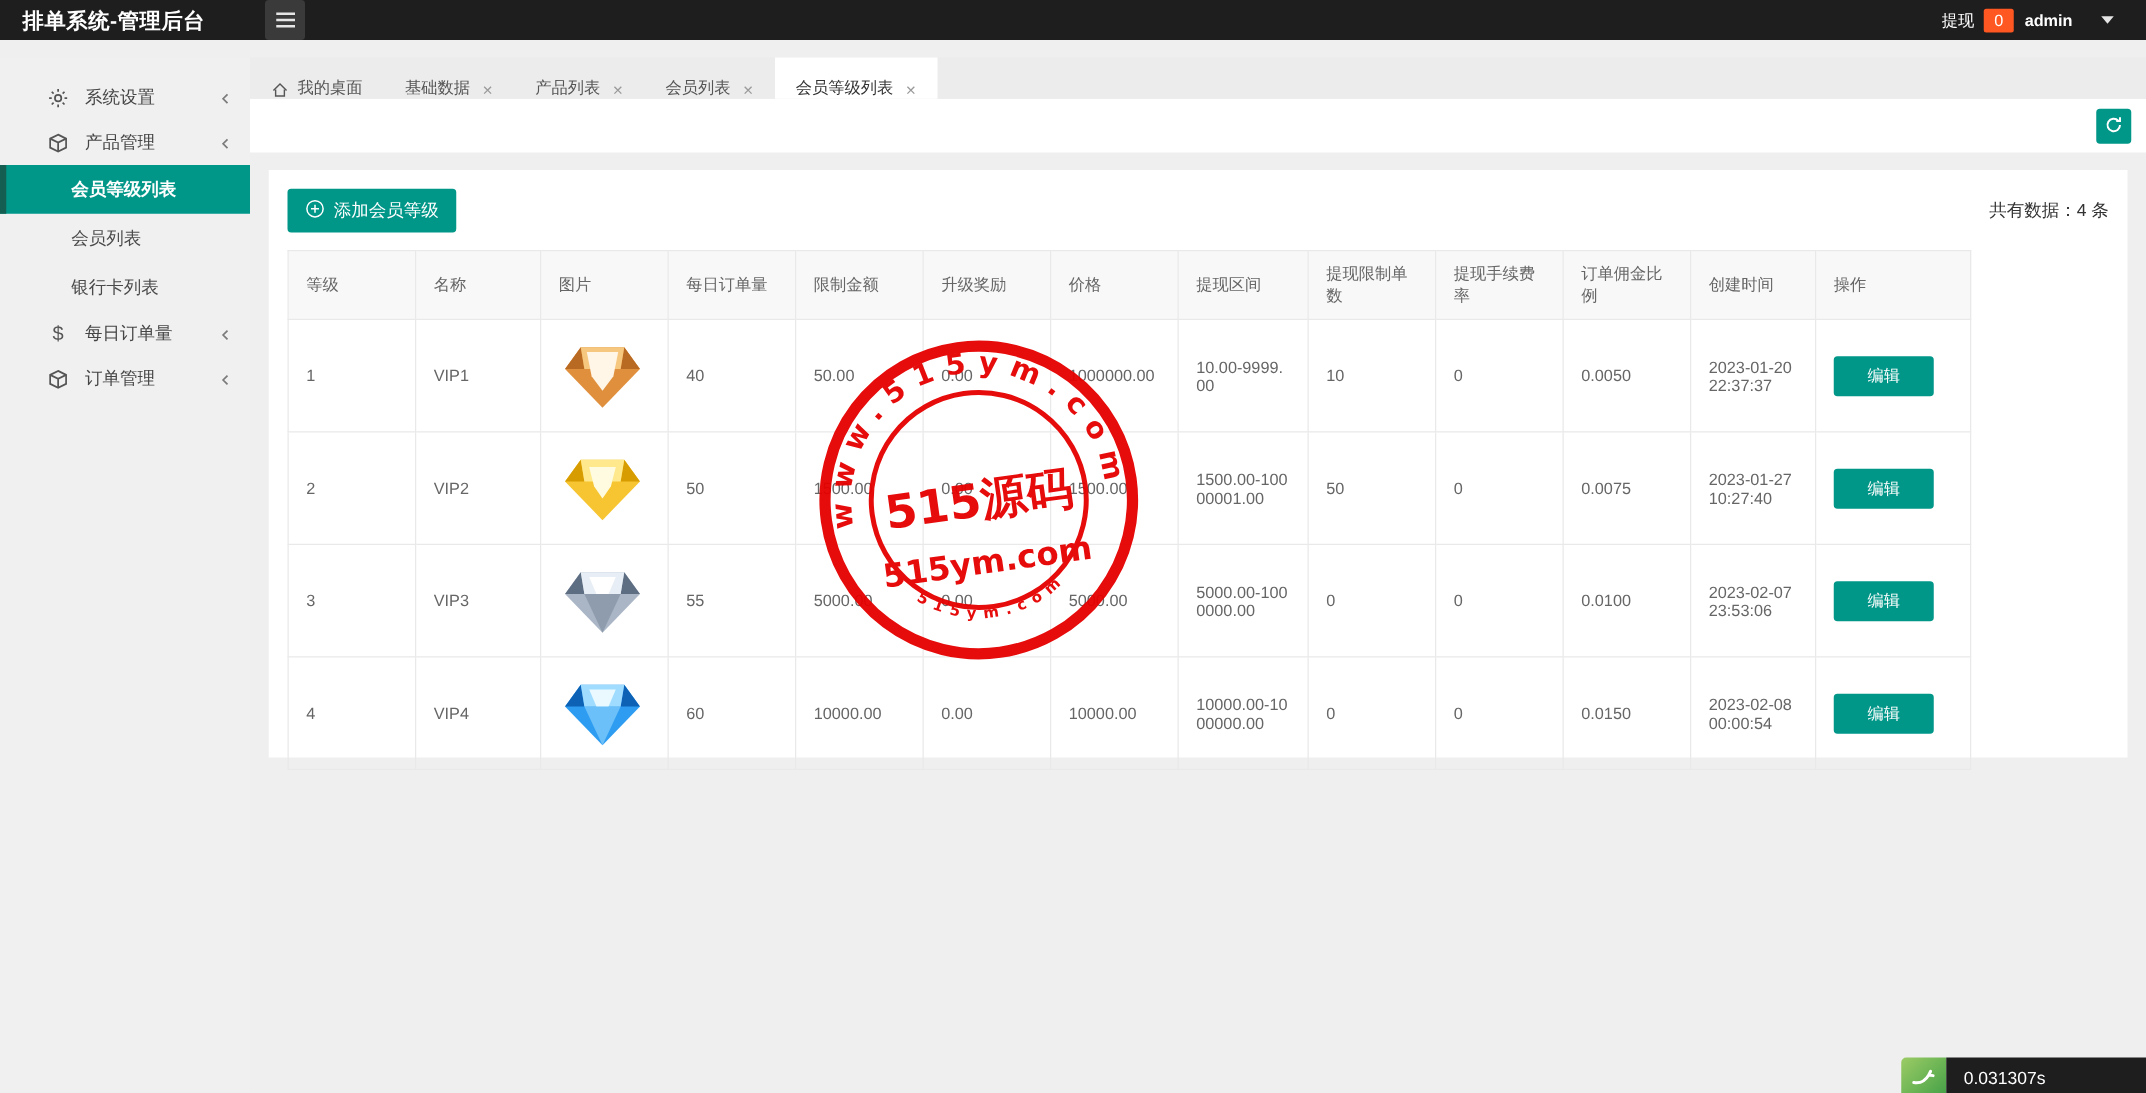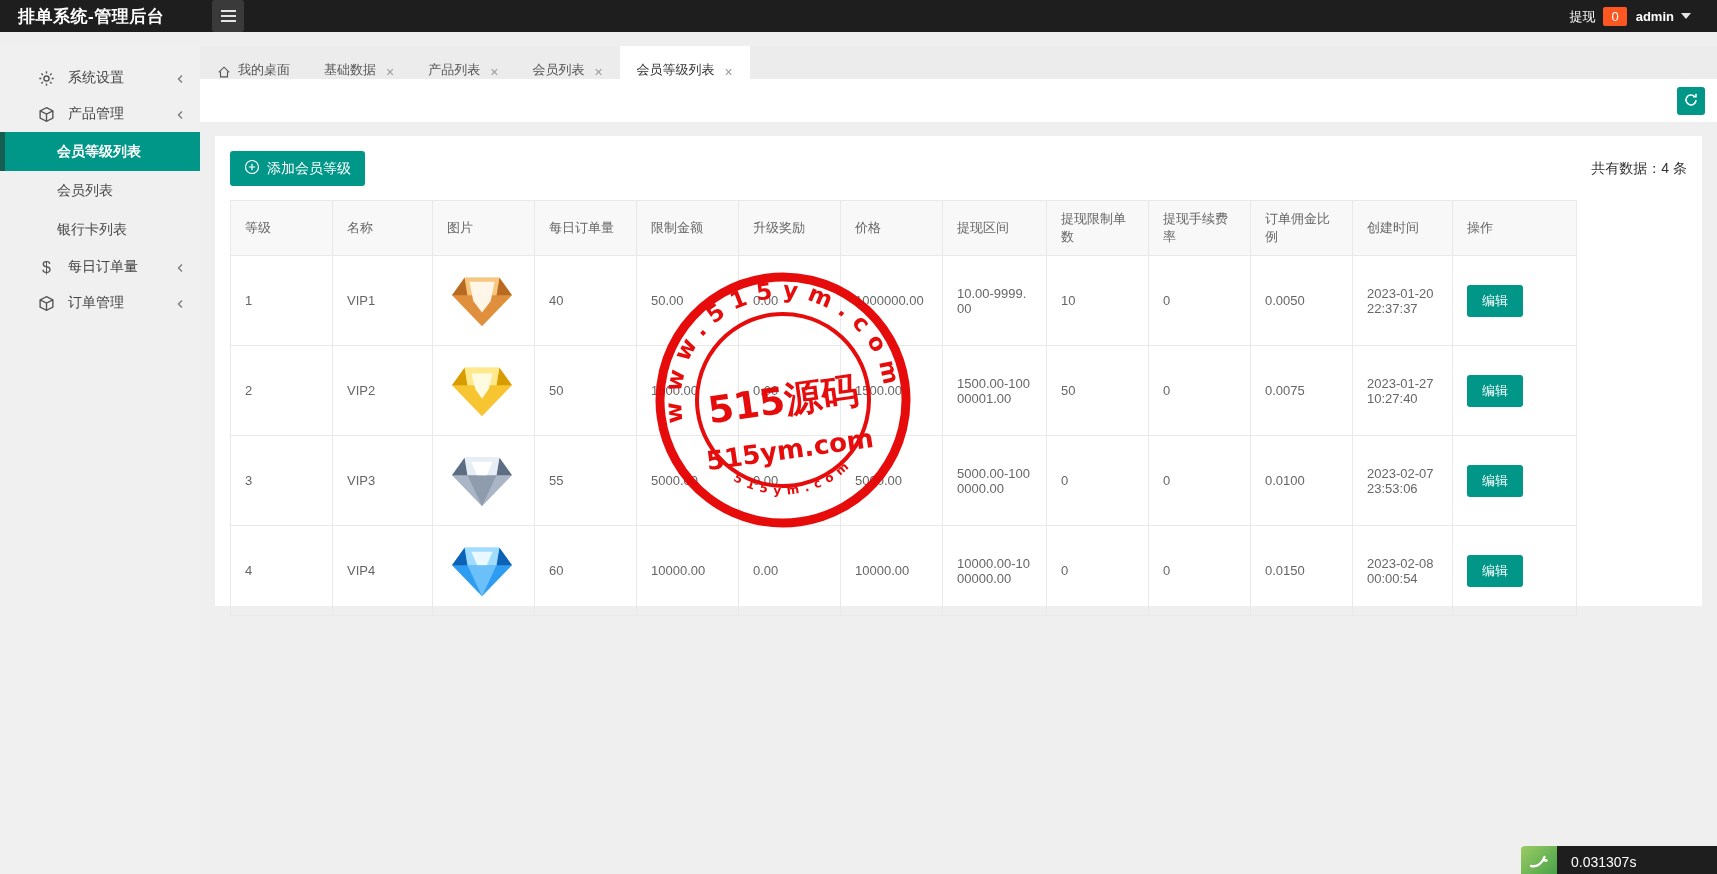--- a/index.html
+++ b/index.html
@@ -11,21 +11,21 @@
     background:#1e1e1e; display:flex; align-items:center; z-index:20; }
   .brand { width:200px; padding-left:18px; color:#fff; font-size:17px; font-weight:bold; letter-spacing:.5px; }
   .burger { width:32px; height:32px; margin-left:12px; background:#3a3a3a; border-radius:3px;
     display:flex; flex-direction:column; justify-content:center; align-items:center; gap:3px; cursor:pointer; }
   .burger i { display:block; width:15px; height:2px; background:#e5e5e5; }
   .topbar .spacer { flex:1; }
   .withdraw-wrap { display:flex; align-items:flex-end; color:#fff; font-size:13px; margin-right:9px; cursor:pointer; }
   .withdraw-badge { margin-left:8px; background:#ff5722; color:#fff; font-size:13px;
     padding:3px 8px; border-radius:2px; line-height:1; }
   .admin-wrap { display:flex; align-items:center; color:#fff; font-size:13px; font-weight:bold;
-    margin-right:26px; cursor:pointer; }
+    margin-right:26px; cursor:pointer;gap:16px; }
   .caret { width:0; height:0; margin-left:7px; border-left:5px solid transparent;
     border-right:5px solid transparent; border-top:6px solid #e5e5e5; }
 
   
   .sidebar { position:absolute; left:0; top:46px; width:200px; height:828px; background:#f0f0f0; z-index:10; }
   .side-item { height:36px; display:flex; align-items:center; padding:0 14px 0 22px;
     color:#454545; font-size:14px; cursor:pointer; position:relative;margin-left:16px; }
   .side-item .s-icon { width:17px; height:17px; margin-right:13px; flex:none; }
   .side-item .s-icon svg { display:block; }
   .side-item .s-label { flex:1; }
@@ -60,21 +60,21 @@
   .total-text { font-size:14px; color:#333; }
 
   table.grid { width:1347px; margin:0 15px; border-collapse:collapse; table-layout:fixed; }
   .grid th { background:#f8f8f8; font-weight:normal; color:#666; }
   .grid th, .grid td { border:1px solid #e9e9e9; font-size:13px; color:#666;
     text-align:left; padding:9px 14px; }
   .grid th { height:34px; }
   .grid td { height:90px; }
   .td-break { word-break:break-all; }
   .edit-btn { background:#009688; color:#fff; border:none; border-radius:3px;
-    font-size:13px; padding:7px 15px; cursor:pointer; font-family:Liberation Sans, sans-serif; }
+    font-size:13px; padding:7px 27px; cursor:pointer; font-family:Liberation Sans, sans-serif; }
 
   
   .gem { display:block; }
   .gem-orange .f-dark{fill:#b96a22}.gem-orange .f-mid{fill:#e0903d}.gem-orange .f-light{fill:#f6c77e}.gem-orange .f-shine{fill:#fff6e8}
   .gem-gold   .f-dark{fill:#d79c00}.gem-gold   .f-mid{fill:#f6c531}.gem-gold   .f-light{fill:#ffe98c}.gem-gold   .f-shine{fill:#fffbe0}
   .gem-silver .f-dark{fill:#5d6d82}.gem-silver .f-mid{fill:#aab6c6}.gem-silver .f-light{fill:#e8eef5}.gem-silver .f-shine{fill:#ffffff}
   .gem-blue   .f-dark{fill:#0d62b5}.gem-blue   .f-mid{fill:#2e9df1}.gem-blue   .f-light{fill:#9fdcff}.gem-blue   .f-shine{fill:#e9f9ff}
 
   
   .stamp { position:absolute; left:648px; top:265px; width:270px; height:270px;

